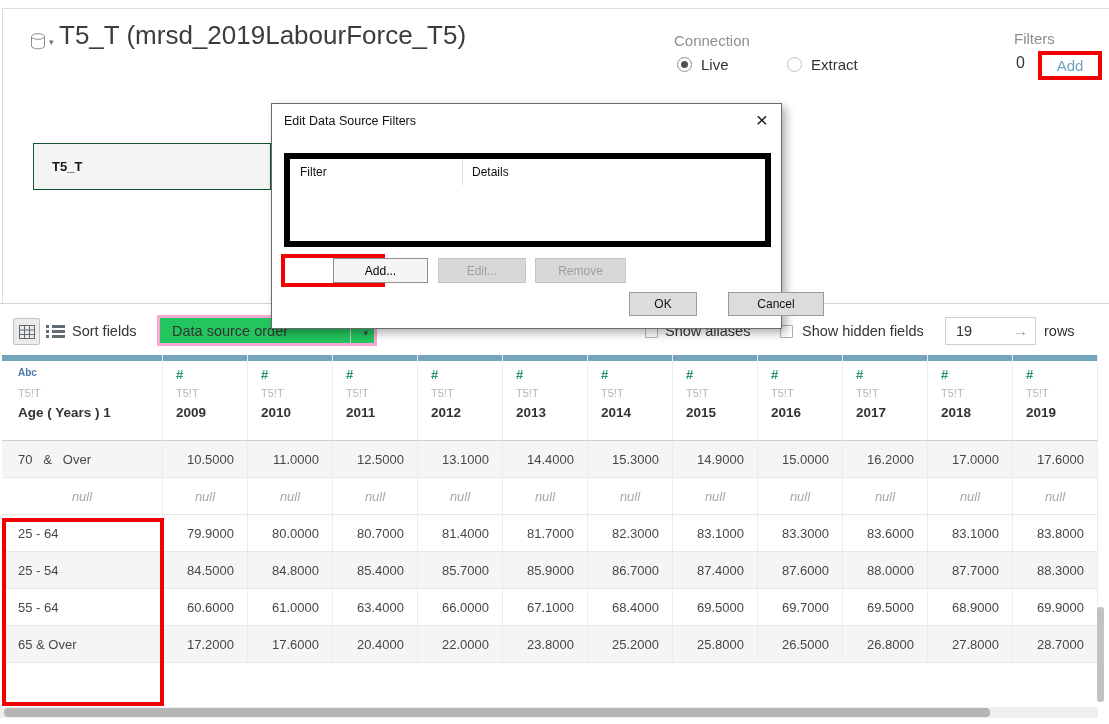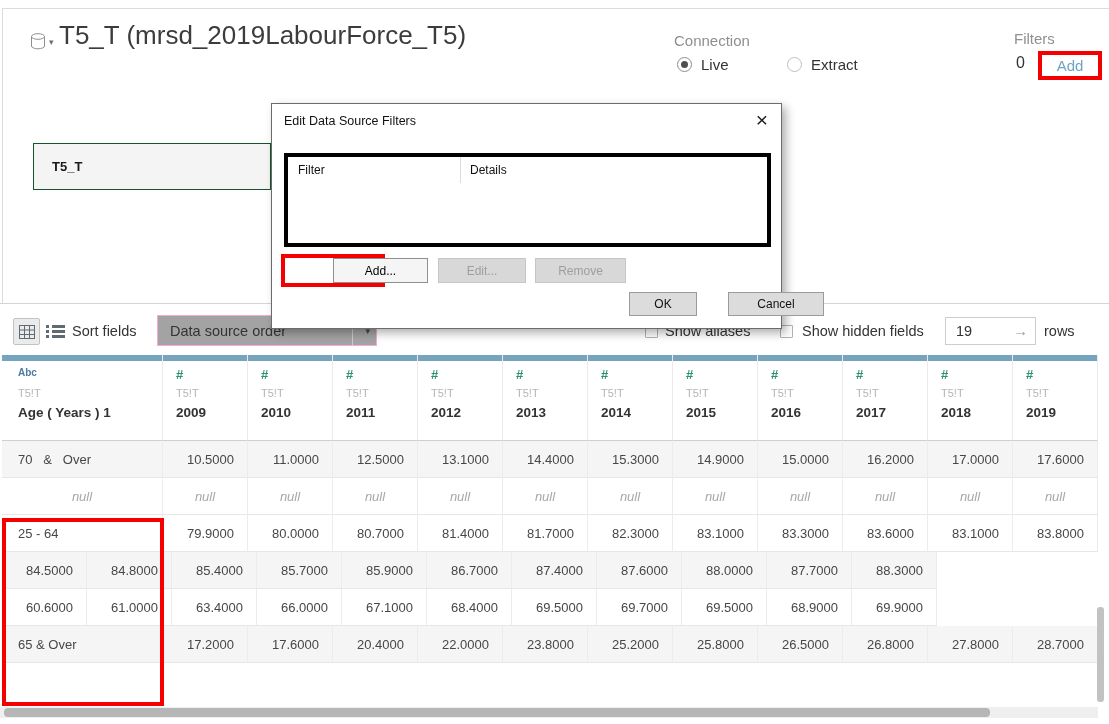--- a/index.html
+++ b/index.html
@@ -26,21 +26,21 @@
   #addlink-box { left:1038px; top:51px; width:64px; height:29px; z-index:6; }
   .add-link { position:absolute; left:0; top:0; right:0; bottom:0; display:flex; align-items:center; justify-content:center; font-size:15px; color:#6fa3c4; }
 
   
   .table-chip { position:absolute; left:33px; top:143px; width:238px; height:47px; background:#f4f4f4; border:1px solid #14532d; display:flex; align-items:center; padding-left:18px; font-size:13px; font-weight:bold; color:#1a1a1a; }
 
   
   .gridview-btn { position:absolute; left:13px; top:318px; width:27px; height:27px; border:1px solid #c3c3c3; background:#ebebeb; border-radius:2px; display:flex; align-items:center; justify-content:center; }
   .listview-btn { position:absolute; left:44px; top:322px; width:22px; height:19px; display:flex; align-items:center; justify-content:center; }
   .tb-label { position:absolute; font-size:14.5px; color:#333; white-space:nowrap; }
-  .dropdown { position:absolute; left:157px; top:315px; width:220px; height:31px; border:1px solid #f9a8d4; background:#a3a3a3; }
+  .dropdown { position:absolute; left:157px; top:315px; width:220px; height:31px; border:3px solid #f9a8d4; background:#22c55e; }
   .dropdown .val { position:absolute; left:12px; top:0; bottom:0; display:flex; align-items:center; font-size:14.5px; color:#333; }
   .dropdown .sep { position:absolute; right:23px; top:0; bottom:0; width:1px; background:#cdcdcd; }
   .dropdown .caret { position:absolute; right:6px; top:10px; font-size:9px; color:#444; }
   .checkbox { position:absolute; width:13px; height:13px; border:1px solid #b3b3b3; background:#fff; border-radius:1px; }
   .rows-input { position:absolute; left:945px; top:317px; width:91px; height:28px; border:1px solid #cdcdcd; background:#fff; }
   .rows-input .val { position:absolute; left:10px; top:0; bottom:0; display:flex; align-items:center; font-size:14.5px; color:#333; }
   .rows-input .go { position:absolute; right:7px; top:4px; font-size:15px; font-weight:bold; color:#8b9fa9; }
 
   
   #grid { position:absolute; left:2px; top:355px; width:1096px; }
@@ -65,21 +65,21 @@
   #rows-box { left:2px; top:518px; width:162px; height:188px; z-index:20; }
 
   .vscroll-thumb { position:absolute; left:1097px; top:607px; width:7px; height:95px; background:#c2c2c2; border-radius:3px; }
   .hscroll-track { position:absolute; left:0; top:707px; width:1098px; height:11px; background:#efefef; }
   .hscroll-thumb { position:absolute; left:4px; top:708px; width:986px; height:9px; background:#b6b6b6; border-radius:4px; }
 
   
   #dialog { position:absolute; left:271px; top:103px; width:511px; height:226px; background:#fff; border:1px solid #6b6b6b; box-shadow:4px 4px 9px rgba(0,0,0,0.32); z-index:50; font-size:12px; }
   .dlg-title { position:absolute; left:12px; top:10px; font-size:12.5px; color:#111; }
   .dlg-close { position:absolute; right:13px; top:2px; font-size:21px; font-weight:300; color:#1a1a1a; line-height:1.3; cursor:default; }
-  .dlg-list { position:absolute; left:12px; top:49px; width:487px; height:94px; border:4px solid #000000; background:#fff; }
+  .dlg-list { position:absolute; left:12px; top:49px; width:487px; height:94px; border:6px solid #000000; background:#fff; }
   .dlg-col-h { position:absolute; top:6px; font-size:12px; color:#111; }
   .dlg-col-sep { position:absolute; left:172px; top:0; width:1px; height:26px; background:#dcdcdc; }
   .dlg-btn { position:absolute; display:flex; align-items:center; justify-content:center; font-size:12px; height:25px;margin-left:48px; }
   .dlg-btn.enabled { background:#f5f5f5; border:1px solid #8f8f8f; color:#000; }
   .dlg-btn.disabled { background:#d8d8d8; border:1px solid #c6c6c6; color:#9e9e9e; }
   .dlg-btn.std { background:#dcdcdc; border:1px solid #9b9b9b; color:#111; }
   #dlg-add { left:13px; top:154px; width:95px; }
   #dlg-edit { left:118px; top:154px; width:88px; }
   #dlg-remove { left:215px; top:154px; width:91px; }
   #dlg-ok { left:309px; top:188px; width:68px; height:24px; }
@@ -295,33 +295,35 @@
           <div class="g-cell cn num">81.4000</div>
           <div class="g-cell cn num">81.7000</div>
           <div class="g-cell cn num">82.3000</div>
           <div class="g-cell cn num">83.1000</div>
           <div class="g-cell cn num">83.3000</div>
           <div class="g-cell cn num">83.6000</div>
           <div class="g-cell cn num">83.1000</div>
           <div class="g-cell cn num">83.8000</div>
         </div>
         <div class="g-row odd">
+          <div class="g-cell c0">25 - 54</div>
           <div class="g-cell cn num">84.5000</div>
           <div class="g-cell cn num">84.8000</div>
           <div class="g-cell cn num">85.4000</div>
           <div class="g-cell cn num">85.7000</div>
           <div class="g-cell cn num">85.9000</div>
           <div class="g-cell cn num">86.7000</div>
           <div class="g-cell cn num">87.4000</div>
           <div class="g-cell cn num">87.6000</div>
           <div class="g-cell cn num">88.0000</div>
           <div class="g-cell cn num">87.7000</div>
           <div class="g-cell cn num">88.3000</div>
         </div>
         <div class="g-row even">
+          <div class="g-cell c0">55 - 64</div>
           <div class="g-cell cn num">60.6000</div>
           <div class="g-cell cn num">61.0000</div>
           <div class="g-cell cn num">63.4000</div>
           <div class="g-cell cn num">66.0000</div>
           <div class="g-cell cn num">67.1000</div>
           <div class="g-cell cn num">68.4000</div>
           <div class="g-cell cn num">69.5000</div>
           <div class="g-cell cn num">69.7000</div>
           <div class="g-cell cn num">69.5000</div>
           <div class="g-cell cn num">68.9000</div>

